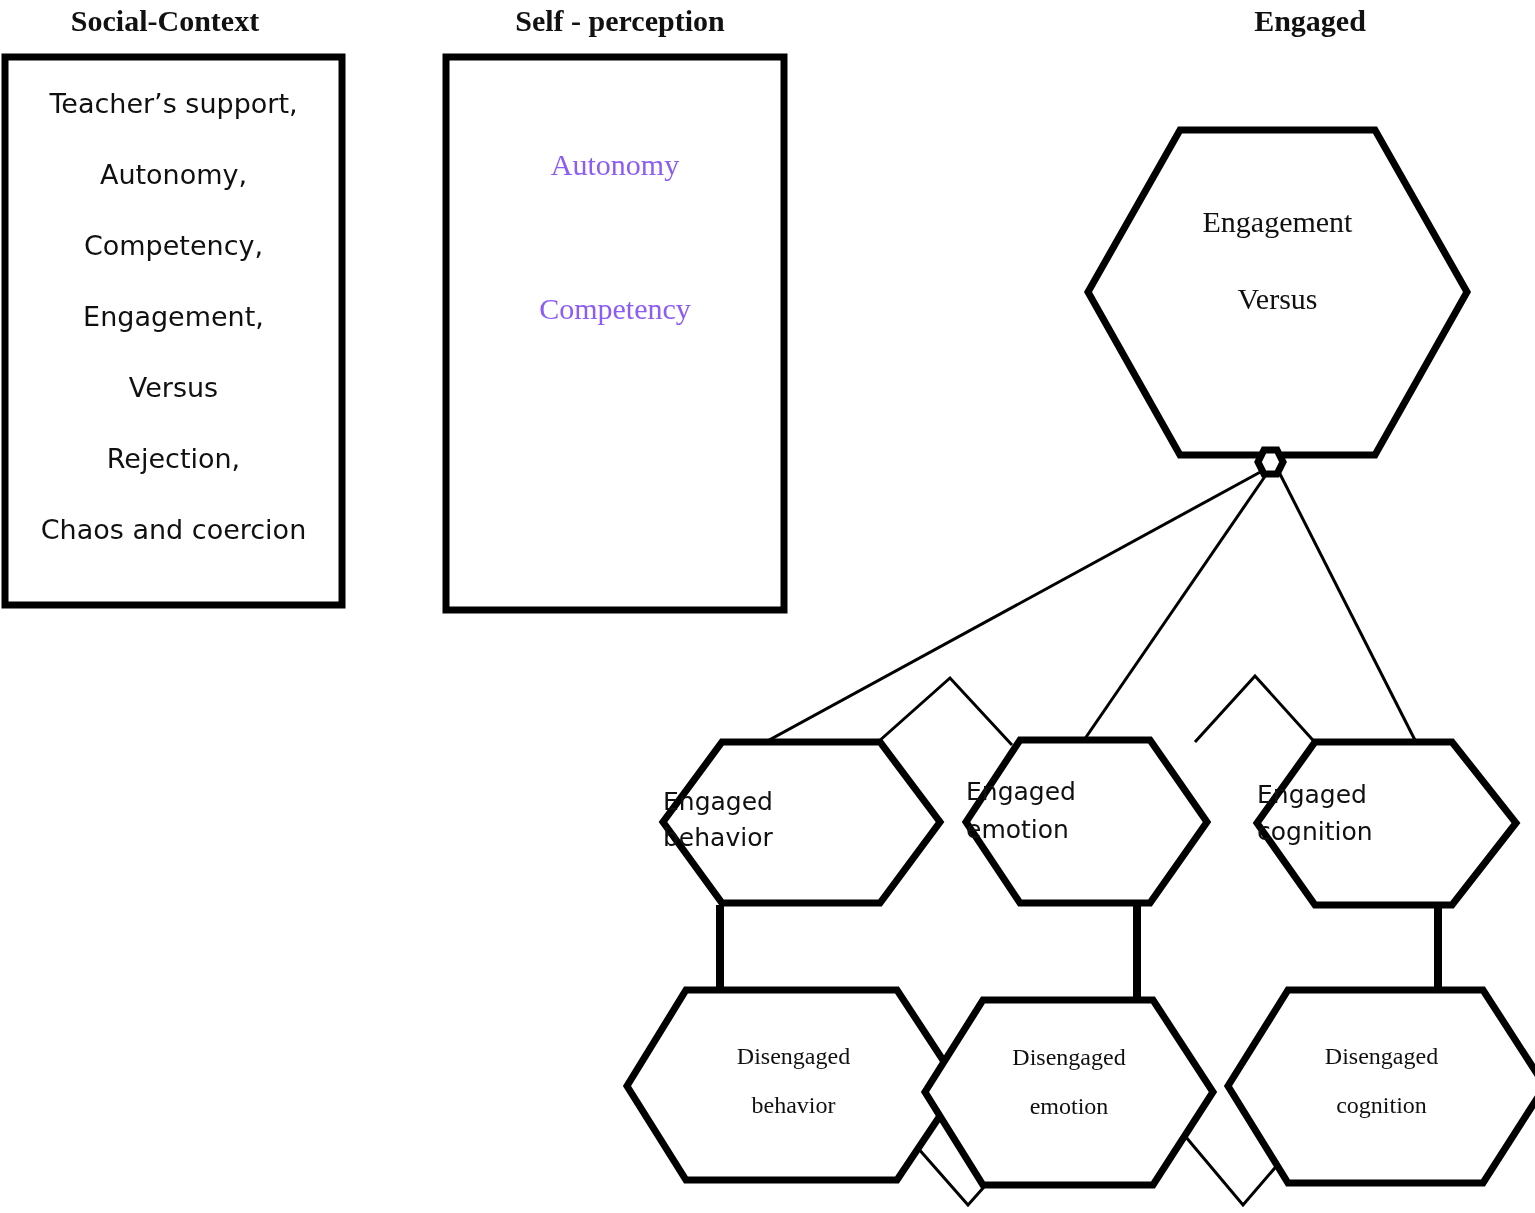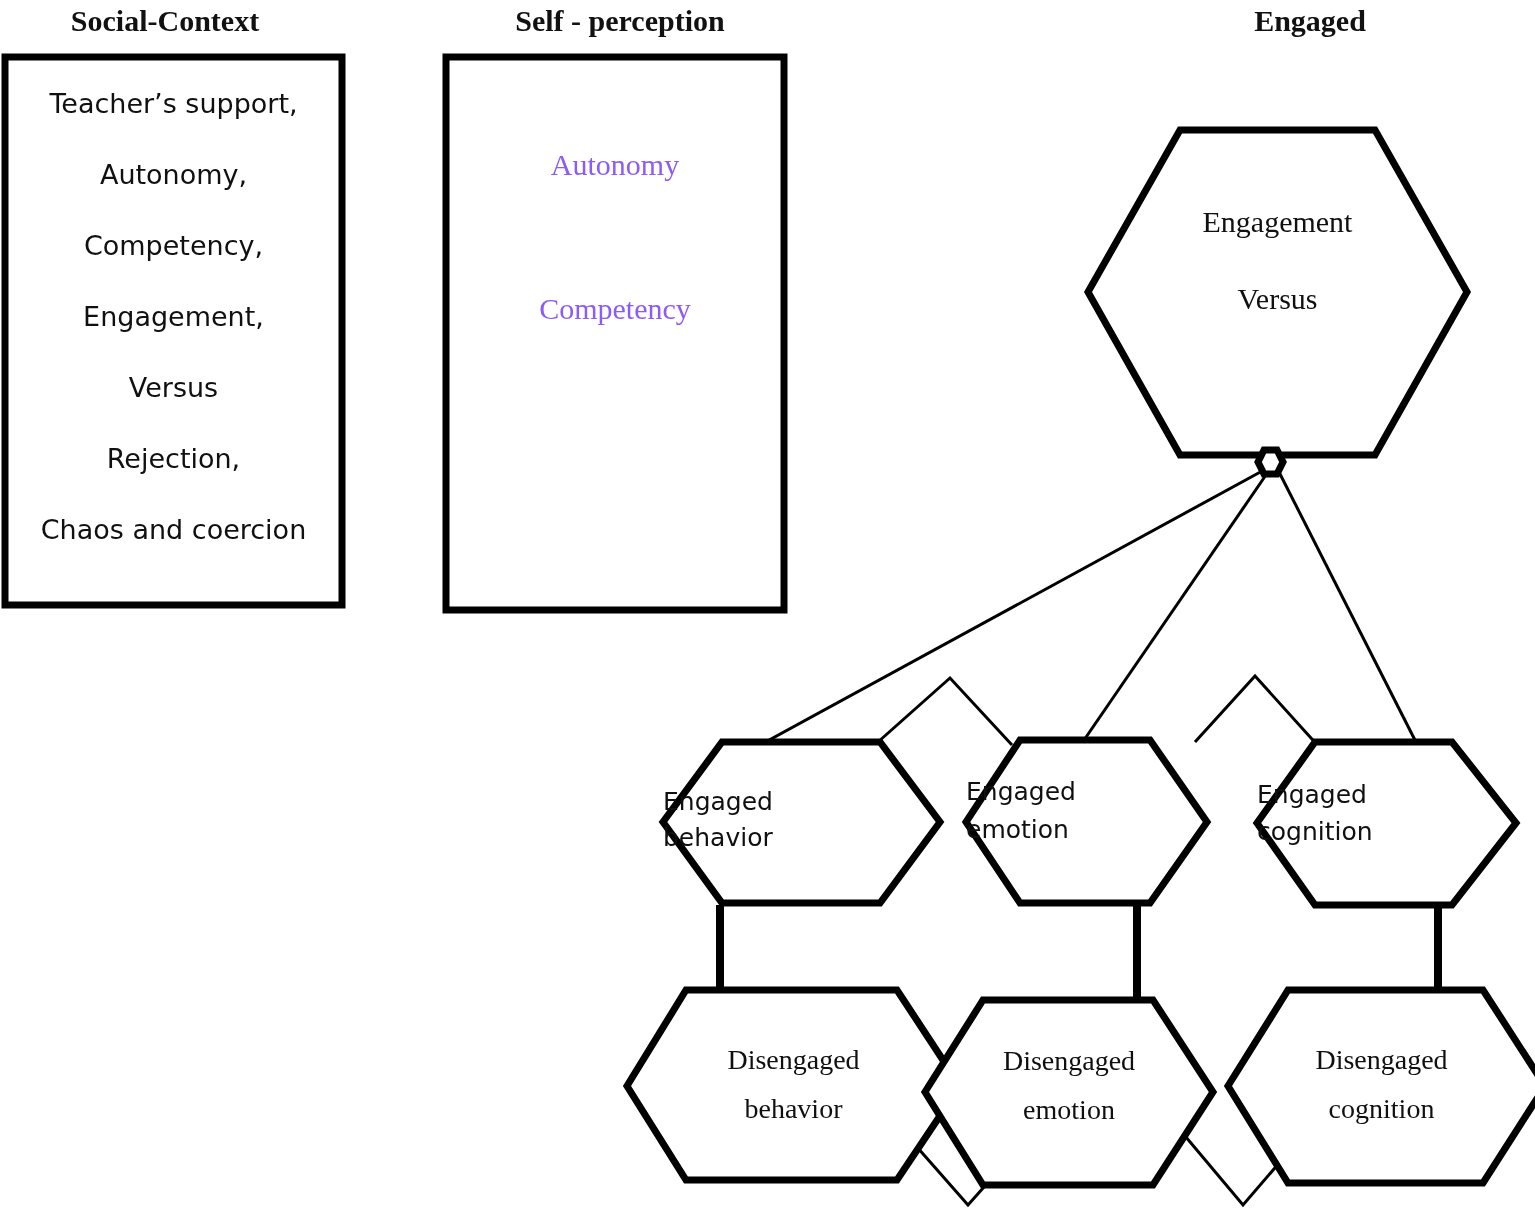--- a/index.html
+++ b/index.html
@@ -63,21 +63,21 @@
     font-family: "DejaVu Sans", sans-serif;
     font-size: 25px;
     line-height: 1.6;
     color: #101010;
     text-align: left;
     white-space: nowrap;
   }
   .hex-label-serif-sm {
     position: absolute;
     font-family: "Liberation Serif", serif;
-    font-size: 28px;
+    font-size: 24px;
     line-height: 1.7;
     color: #101010;
     text-align: center;
     white-space: nowrap;
   }
 </style>
 </head>
 <body>
 
 <div id="canvas">

